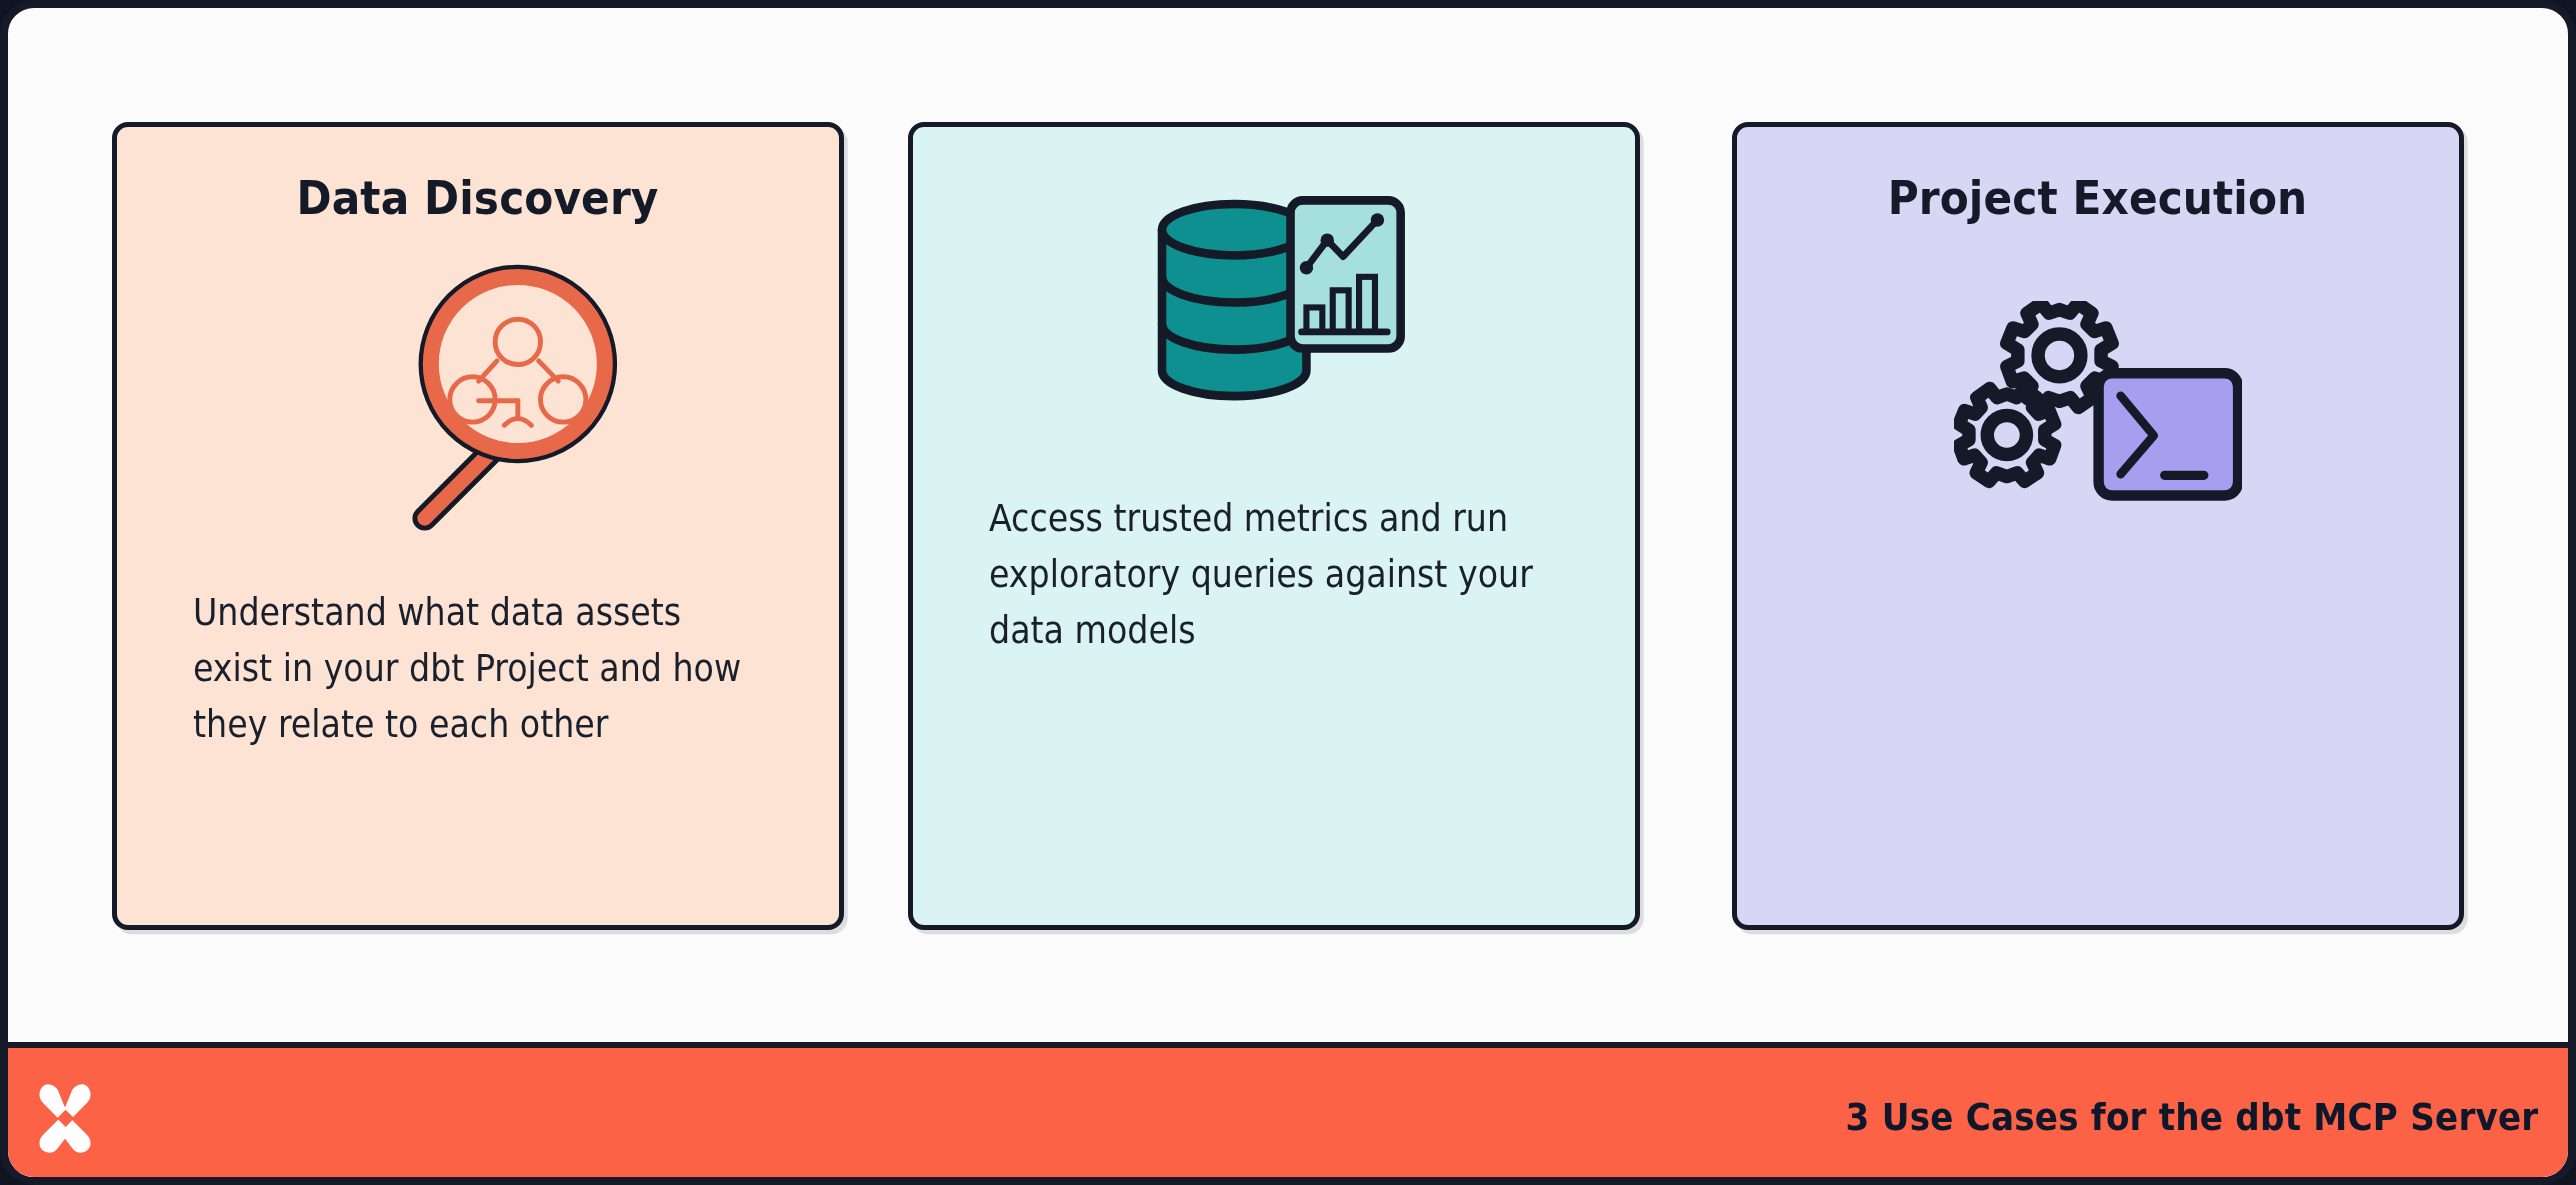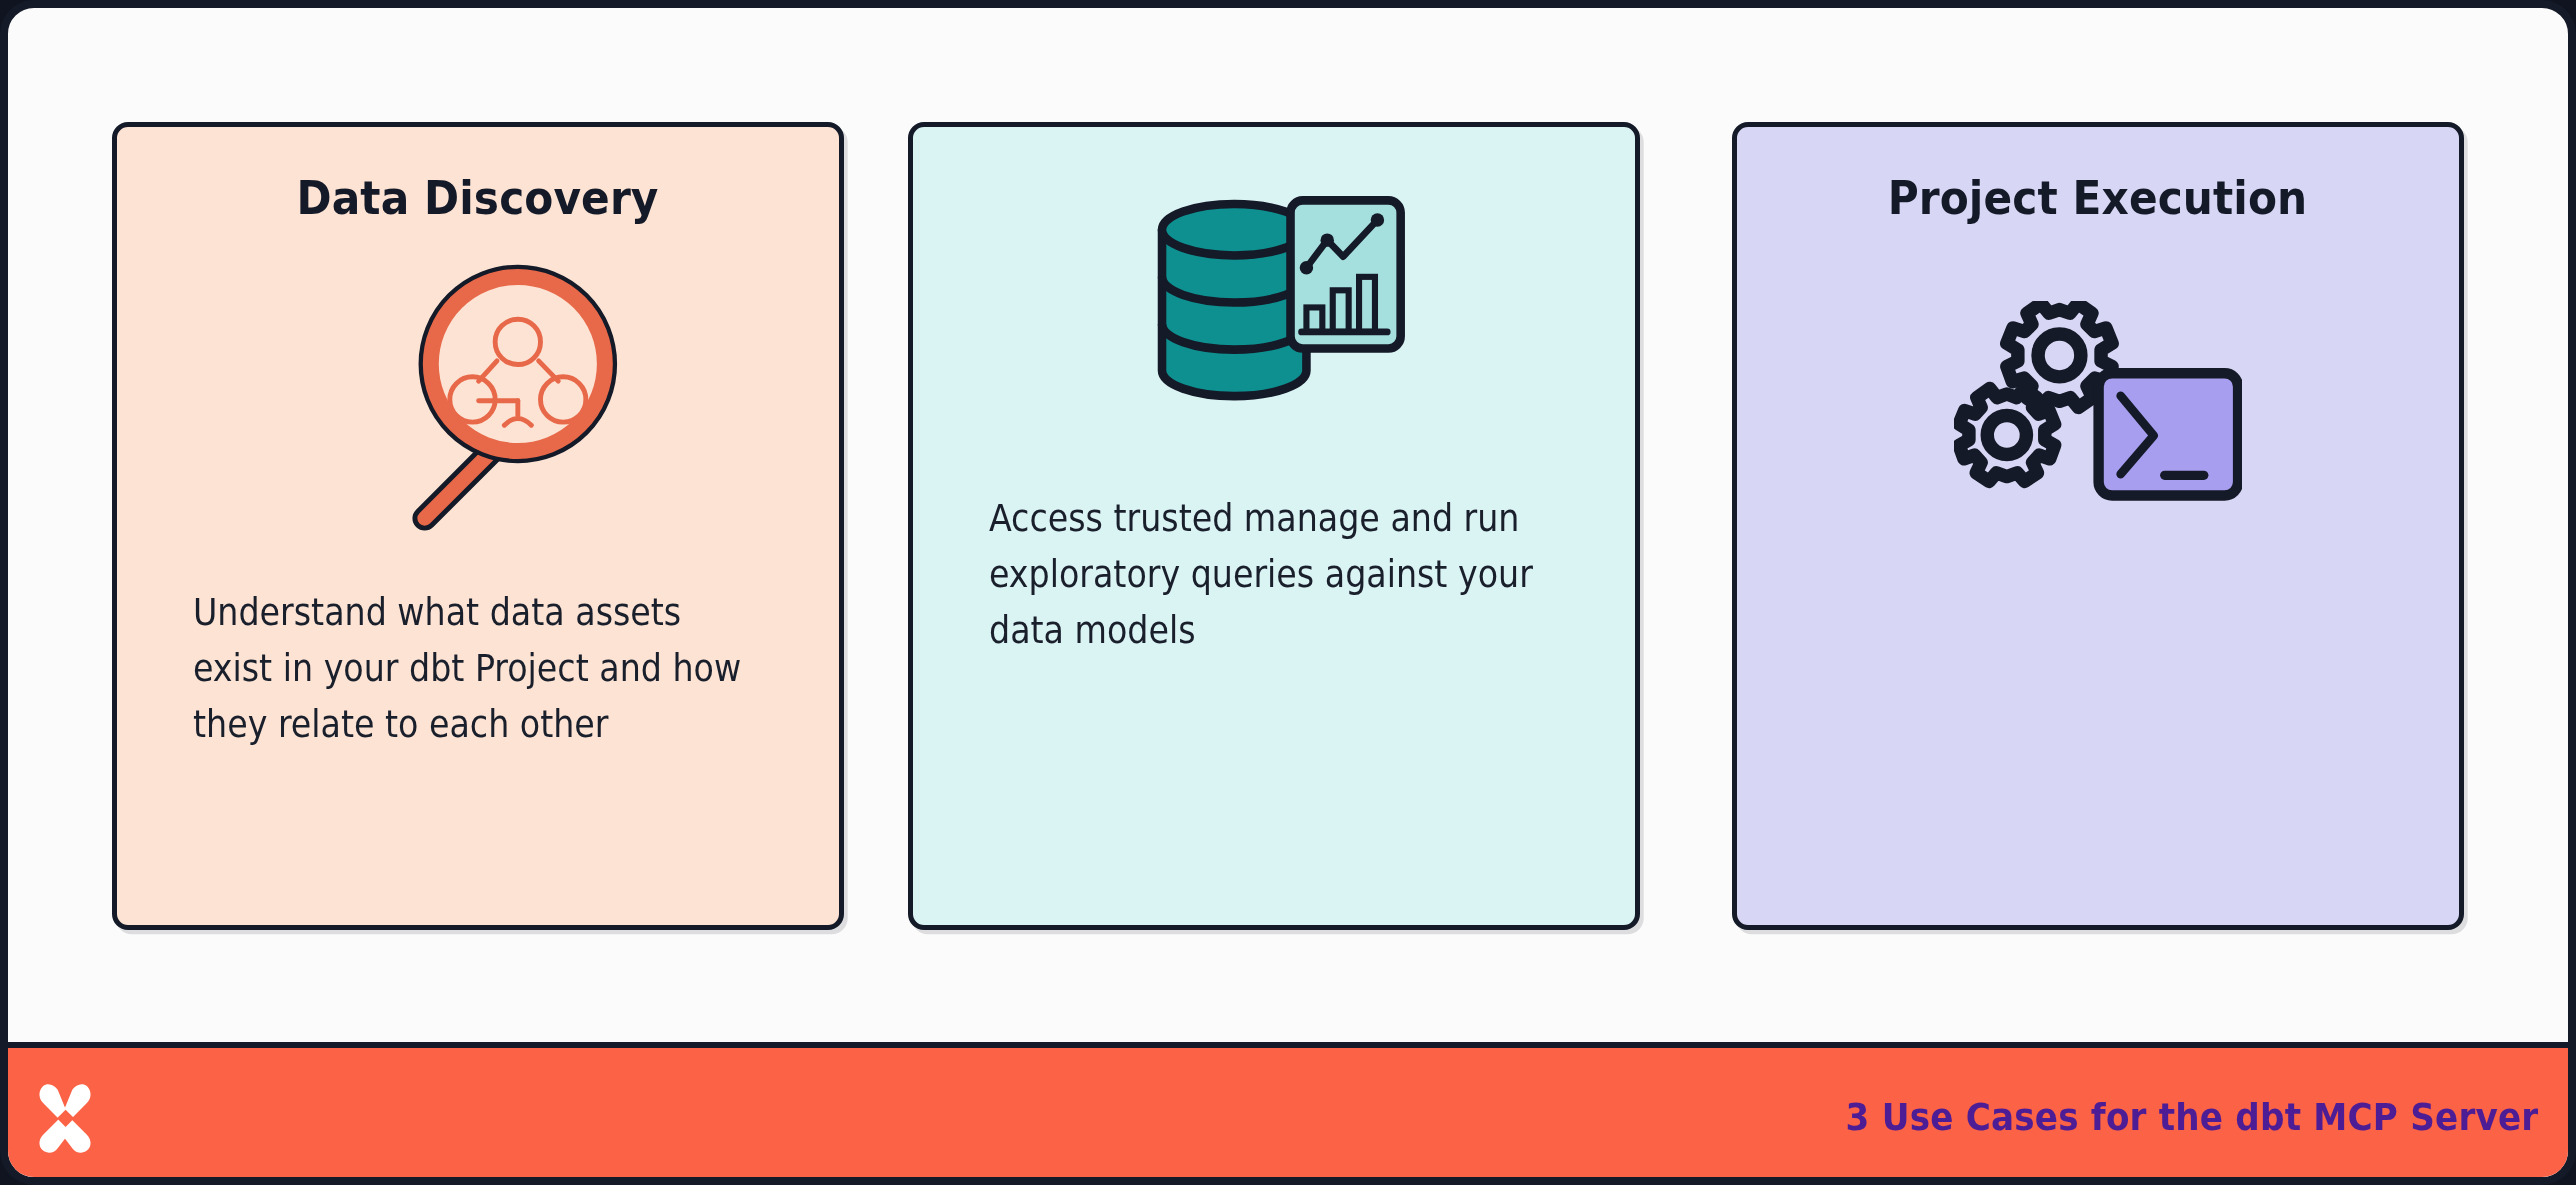--- a/index.html
+++ b/index.html
@@ -95,21 +95,21 @@
     background: #fc6245;
     border-top: 6.7px solid #141a28;
     box-sizing: border-box;
     display: flex;
     align-items: center;
     justify-content: space-between;
     padding: 0 37px 0 33px;
   }
   #footer-logo { display: flex; align-items: center; }
   #footer-title {
-    color: #4c1d95;
+    color: #0f172a;
     font-size: 38px;
     font-weight: bold;
     letter-spacing: 0.2px;
     white-space: nowrap;
     margin-left: 8px;
   }
 </style>
 </head>
 <body>
 
@@ -165,21 +165,21 @@
           <circle cx="322" cy="95" r="11" fill="#141a28"></circle>
           <circle cx="404" cy="62" r="11" fill="#141a28"></circle>
 
           <rect x="288" y="205" width="26" height="40" fill="none" stroke="#141a28" stroke-width="10"></rect>
           <rect x="331" y="177" width="26" height="68" fill="none" stroke="#141a28" stroke-width="10"></rect>
           <rect x="374" y="155" width="26" height="90" fill="none" stroke="#141a28" stroke-width="10"></rect>
           <line x1="280" y1="245" x2="420" y2="245" stroke="#141a28" stroke-width="11" stroke-linecap="round"></line>
         </svg>
       </div>
 
-      <div class="card-body">Access trusted manage and run exploratory queries against your data models</div>
+      <div class="card-body">Access trusted metrics and run exploratory queries against your data models</div>
     </div>
 
     <div class="card card-purple">
       <div class="card-title">Project Execution</div>
 
       <div class="icon-wrap">
         <svg width="288" height="208" viewBox="0 0 470 340">
 
           <g transform="translate(172,92)" fill="none" stroke="#141a28" stroke-width="22" stroke-linejoin="round">
             <path d="M0,-78 L17,-72 L30,-88 L53,-72 L45,-54 L57,-42 L76,-48 L86,-23 L68,-12

